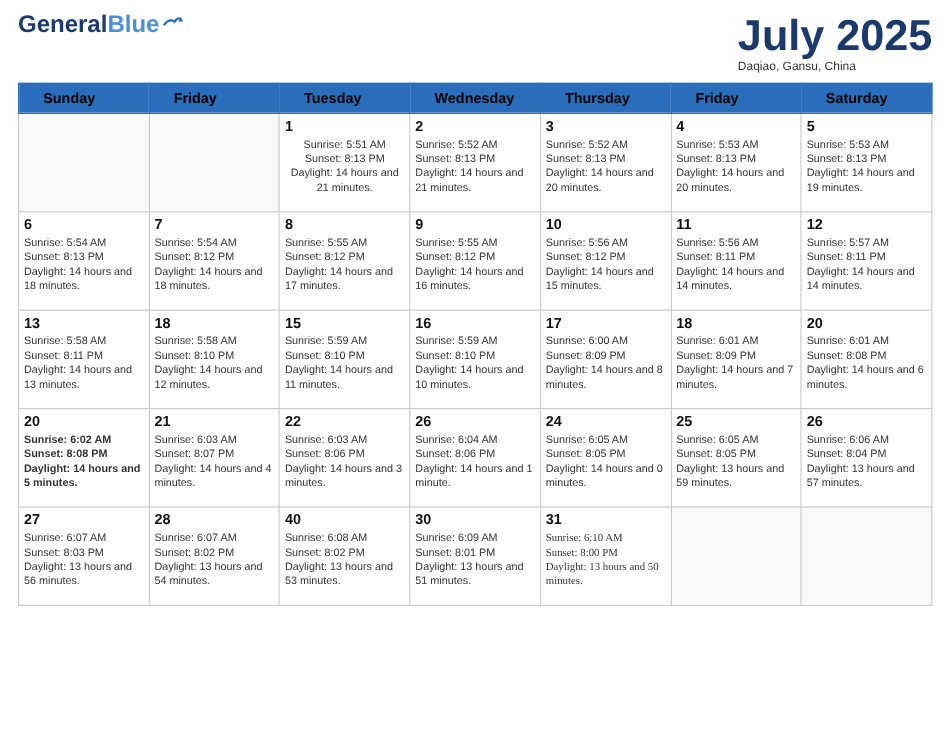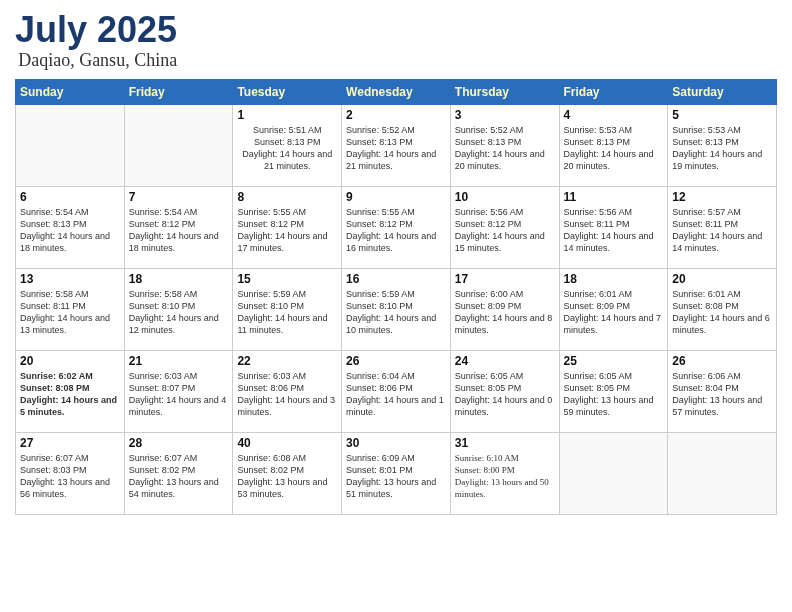--- a/index.html
+++ b/index.html
@@ -33,42 +33,41 @@
     }
     .logo-text span {
       color: #4a90d9;
     }
     .logo-icon {
       width: 18px;
       height: 18px;
       margin-left: 2px;
     }
     .title-block {
-      text-align: right;
+      text-align: left;
     }
     .month-title {
       font-size: 36px;
       font-weight: bold;
       color: #1a3a6b;
       line-height: 1.1;
     }
     .subtitle {
-      font-size: 18px;
+      font-size: 10px;
       color: #333;
-      font-family: Liberation Serif, serif;
     }
     .calendar {
       width: 100%;
       border-collapse: collapse;
       border: 1px solid #ccc;
     }
     .calendar th {
       background-color: #2a6ebb;
-      color: #fef9c3;
-      padding: 5px 4px;
+      color: #000000;
+      padding: 5px 20px;
       font-size: 12px;
       text-align: left;
       border: 1px solid #2a6ebb;
     }
     .calendar td {
       border: 1px solid #ccc;
       vertical-align: top;
       padding: 3px 4px;
       width: calc(100% / 7);
       height: 82px;
@@ -89,20 +88,31 @@
       line-height: 1.35;
       font-size: 9px;
       color: #333;
     }
   </style>
 </head>
 <body>
 
 <div class="page">
   <div class="header">
+    <div class="logo">
+      <div>
+        <div style="display:flex;align-items:center;">
+          <span class="logo-text">General<span>Blue</span></span>
+          <svg class="logo-icon" viewBox="0 0 24 24" fill="#2a6ebb">
+            <path d="M2 12 Q8 4 14 8 Q18 2 22 6" stroke="#2a6ebb" stroke-width="2.5" fill="none"></path>
+            <polygon points="20,4 24,8 18,8" fill="#2a6ebb"></polygon>
+          </svg>
+        </div>
+      </div>
+    </div>
     <div class="title-block">
       <div class="month-title">July 2025</div>
       <div class="subtitle">Daqiao, Gansu, China</div>
     </div>
   </div>
 
   <table class="calendar">
     <thead>
       <tr>
       <th>Sunday</th>

